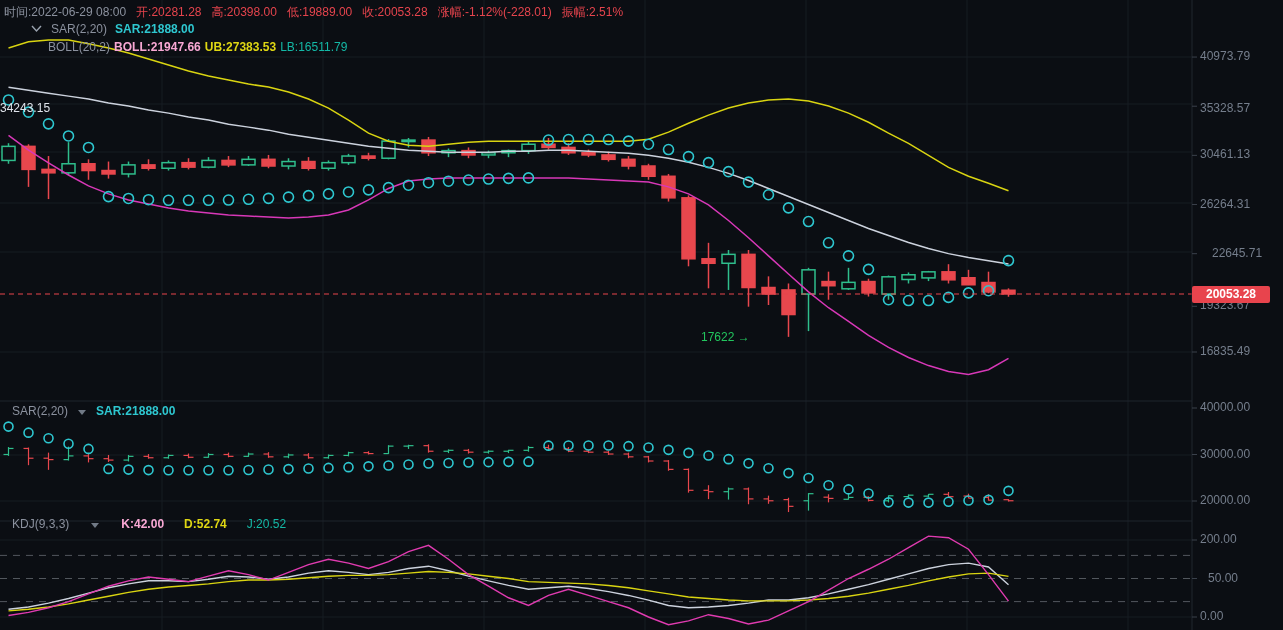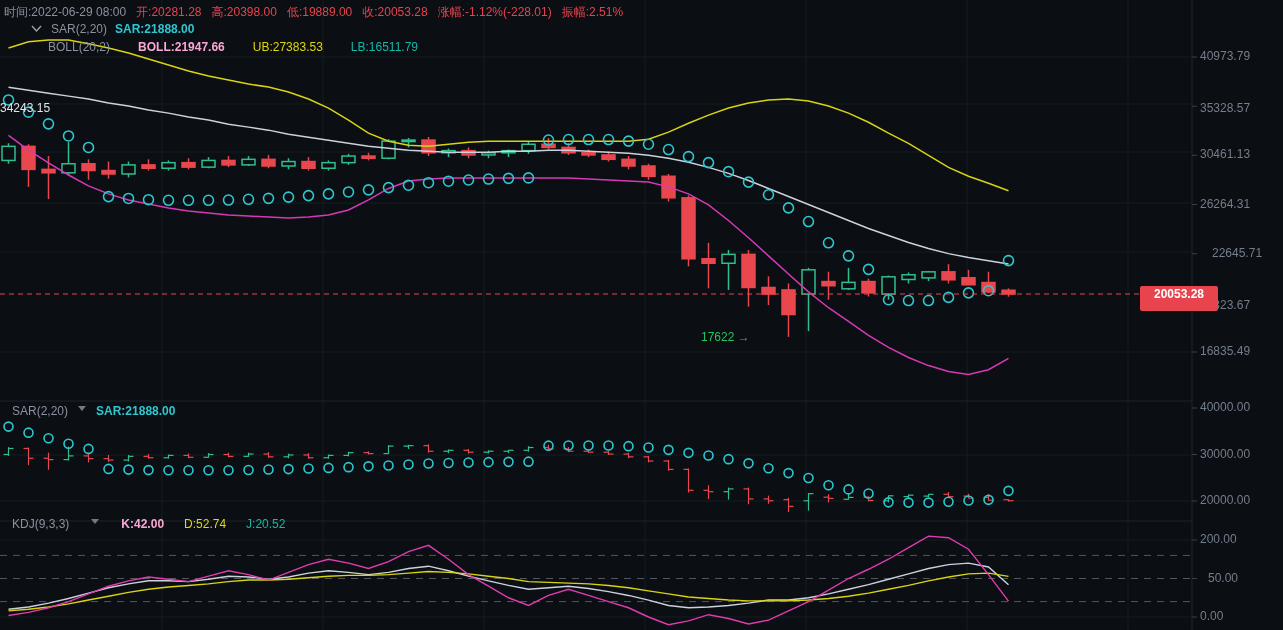--- a/index.html
+++ b/index.html
@@ -1,36 +1,36 @@
 <!DOCTYPE html>
 <html><head>
 <meta charset="utf-8">
 <style>
   html,body{margin:0;padding:0;background:#07090c;}
   .app{position:relative;width:1283px;height:630px;overflow:hidden;background:#0b0e13;
        font-family:"Liberation Sans","DejaVu Sans",sans-serif;font-size:12px;}
   #chart{position:absolute;left:0;top:0;z-index:0;}
   .overlay{position:absolute;z-index:2;white-space:nowrap;}
-  .row{display:flex;align-items:flex-start;gap:10px;}
+  .row{display:flex;align-items:center;gap:10px;}
   .lbl{color:#8b919e;}
   .red{color:#e5444d;}
   .cyanv{color:#2ec7d0;font-weight:700;}
   .whitev{color:#f9a8d4;font-weight:700;}
-  .yellowv{color:#dfd713;font-weight:400;}
+  .yellowv{color:#dfd713;font-weight:700;}
   .magentav{color:#14b8a6;font-weight:400;}
   .tri{width:0;height:0;border-left:4px solid transparent;border-right:4px solid transparent;
        border-top:5px solid #717a86;margin:2px 2px 0 2px;}
   .axis-label{position:absolute;left:1200px;color:#757e8c;z-index:1;}
-  .badge{position:absolute;left:1140px;top:285px;width:78px;height:25px;background:#e8444d;
+  .badge{position:absolute;left:1192px;top:285px;width:78px;height:17px;background:#e8444d;
          color:#fff;z-index:3;text-align:center;line-height:17px;border-radius:2px;font-weight:700;}
   .ann-high{position:absolute;left:0px;top:101px;color:#dfe3ea;z-index:2;}
   .ann-low{position:absolute;left:701px;top:330px;color:#22c55e;z-index:2;}
   .hdr1{left:4px;top:4px;}
   .hdr2{left:30px;top:22px;gap:8px;}
-  .hdr3{left:48px;top:40px;gap:28px;}
+  .hdr3{left:48px;top:40px;gap:4px;}
   .p2hdr{left:12px;top:404px;gap:8px;}
   .p3hdr{left:12px;top:517px;gap:20px;}
 </style>
 </head>
 <body>
 
 <div class="app">
 
   <svg id="chart" width="1283" height="630">
       <rect x="0" y="0" width="1283" height="630" fill="#0b0e13"></rect>

